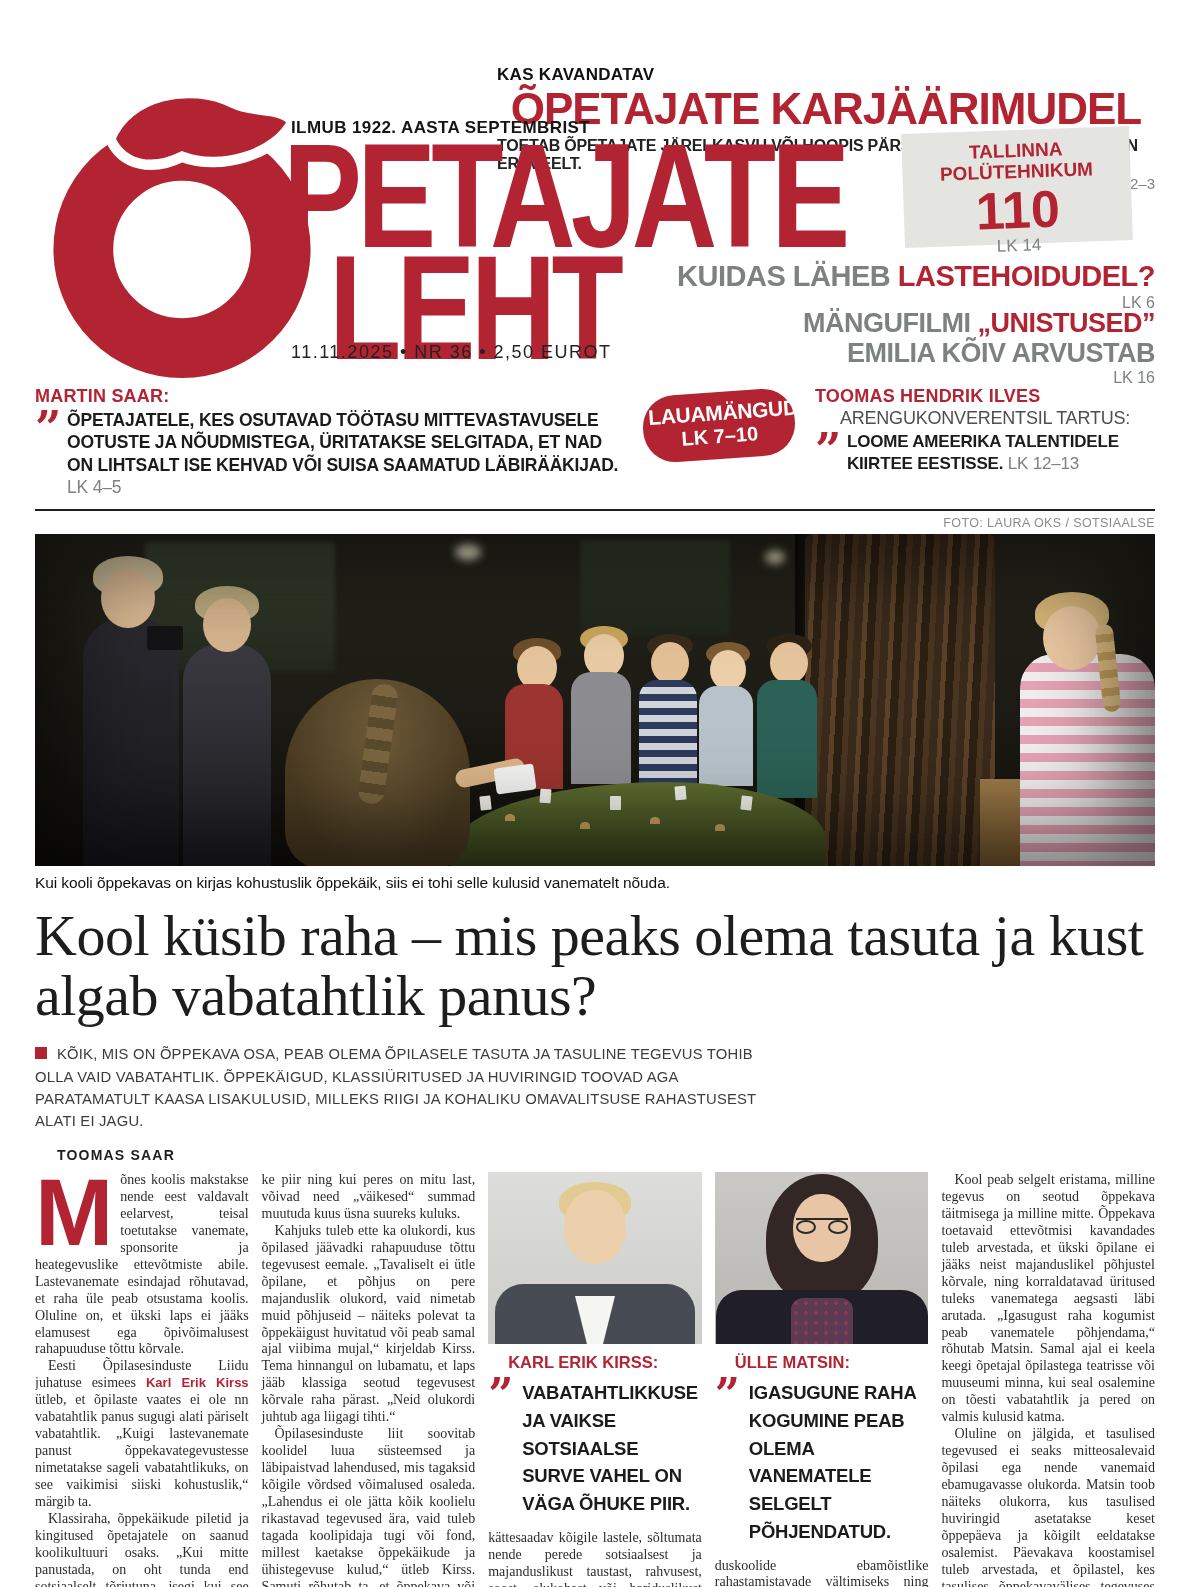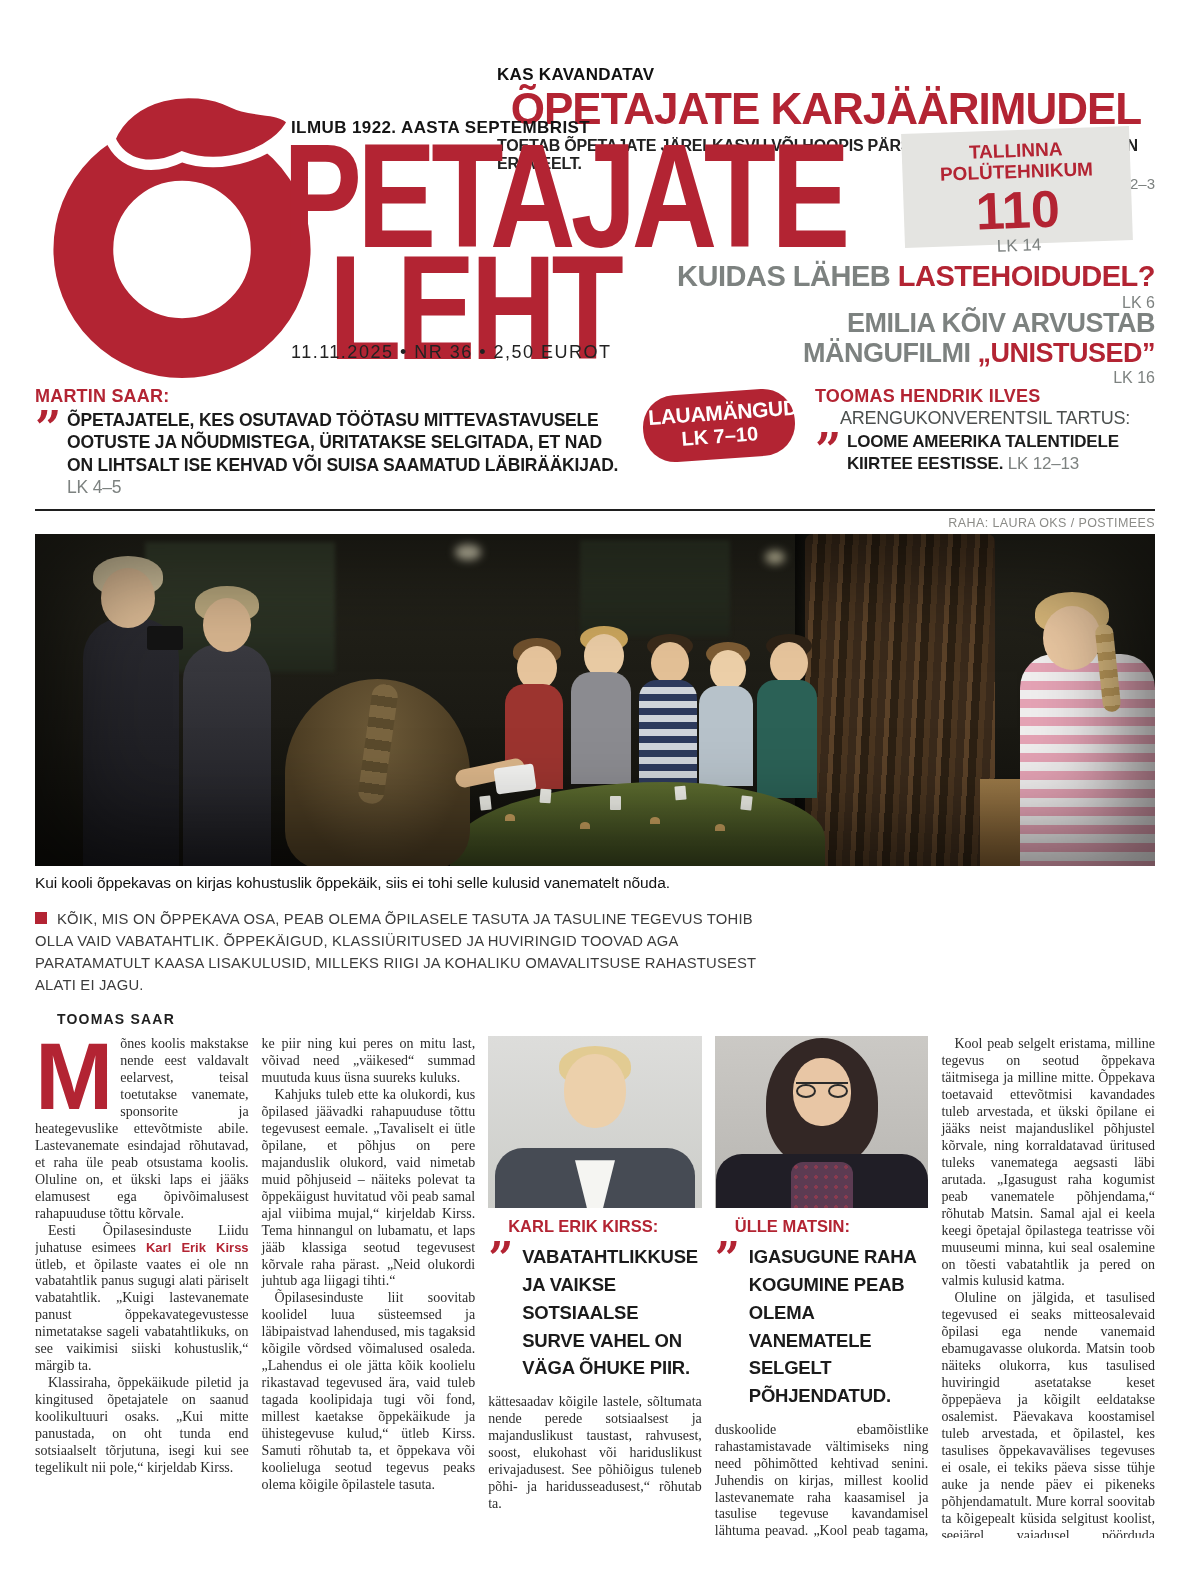--- a/index.html
+++ b/index.html
@@ -182,22 +182,22 @@
       <div class="badge-n">110</div>
       <div class="badge-p">LK 14</div>
     </div>
 
     <div class="tz1">
       <div class="tz1-main"><span class="gray">KUIDAS LÄHEB </span><span class="accent">LASTEHOIDUDEL?</span></div>
       <div class="tz1-page">LK 6</div>
     </div>
 
     <div class="tz2">
+      <div class="tz2-main"><span>MÄNGUFILMI </span><span class="accent">„UNISTUSED”</span></div>
       <div class="tz2-main">EMILIA KÕIV ARVUSTAB</div>
-      <div class="tz2-main"><span>MÄNGUFILMI </span><span class="accent">„UNISTUSED”</span></div>
       <div class="tz2-page">LK 16</div>
     </div>
   </div>
 
   <div class="teasers">
     <div class="t-martin">
       <div class="t-name">MARTIN SAAR:</div>
       <div class="t-quote">
         <span class="qmark">”</span>
         <span>ÕPETAJATELE, KES OSUTAVAD TÖÖTASU MITTEVASTAVUSELE OOTUSTE JA NÕUDMISTEGA, ÜRITATAKSE SELGITADA, ET NAD ON LIHTSALT ISE KEHVAD VÕI SUISA SAAMATUD LÄBIRÄÄKIJAD.</span>
@@ -216,21 +216,21 @@
       <div class="t-quote">
         <span class="qmark">”</span>
         <span>LOOME AMEERIKA TALENTIDELE KIIRTEE EESTISSE.</span>
         <span class="pg">LK 12–13</span>
       </div>
     </div>
   </div>
 
   <div class="rule"></div>
 
-  <div class="credit">RAHA: LAURA OKS / POSTIMEES</div>
+  <div class="credit">FOTO: LAURA OKS / SOTSIAALSE</div>
 
   <div class="photo">
     <div class="ph-case1"></div>
     <div class="ph-case2"></div>
     <div class="ph-light1"></div>
     <div class="ph-light2"></div>
     <div class="ph-trunk-sh"></div>
     <div class="ph-trunk"></div>
     <div class="ph-floor"></div>
     <div class="ph-woman1"></div>
@@ -271,20 +271,21 @@
     <div class="ph-girl-braid"></div>
     <div class="ph-fg-head"></div>
     <div class="ph-braid"></div>
     <div class="ph-arm"></div>
     <div class="ph-phone"></div>
     <div class="ph-vig"></div>
   </div>
 
   <div class="caption">Kui kooli õppekavas on kirjas kohustuslik õppekäik, siis ei tohi selle kulusid vanematelt nõuda.</div>
 
+  <h1 class="headline">Kool küsib raha – mis peaks olema tasuta ja kust algab vabatahtlik panus?</h1>
 
   <div class="lead">
     <span class="lead-sq"></span><span>KÕIK, MIS ON ÕPPEKAVA OSA, PEAB OLEMA ÕPILASELE TASUTA JA TASULINE TEGEVUS TOHIB OLLA VAID VABATAHTLIK. ÕPPEKÄIGUD, KLASSIÜRITUSED JA HUVIRINGID TOOVAD AGA PARATAMATULT KAASA LISAKULUSID, MILLEKS RIIGI JA KOHALIKU OMAVALITSUSE RAHASTUSEST ALATI EI JAGU.</span>
   </div>
 
   <div class="byline">TOOMAS SAAR</div>
 
   <div class="cols">
 
     <div class="col">

